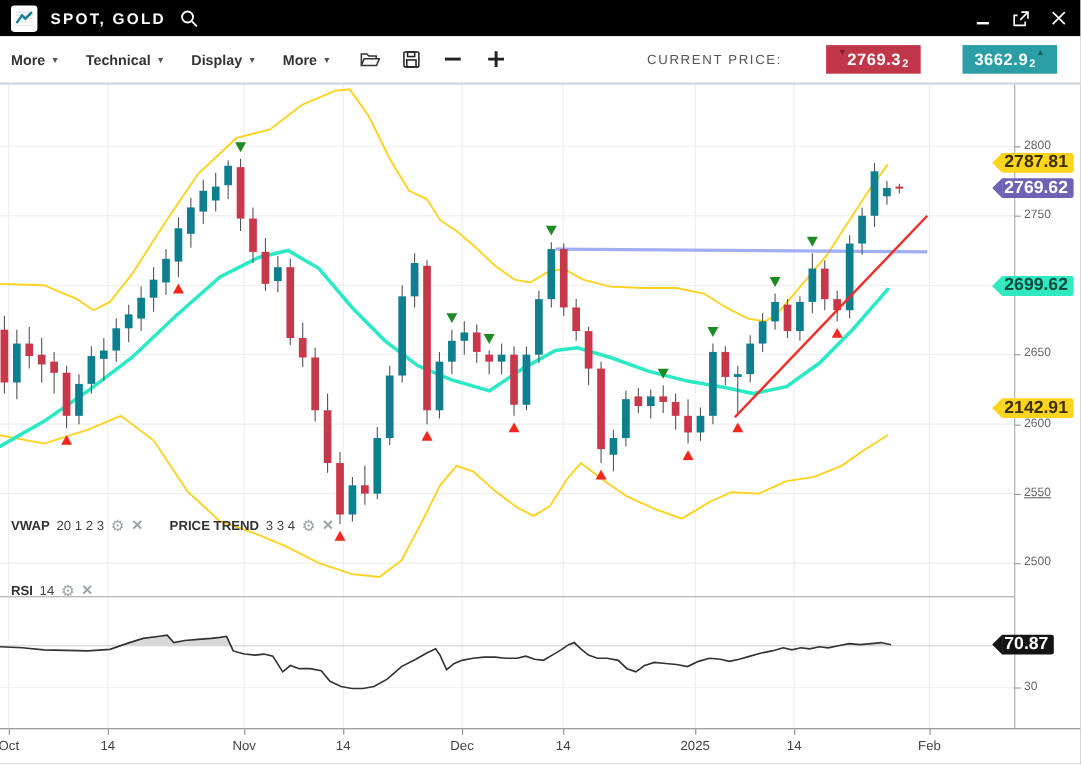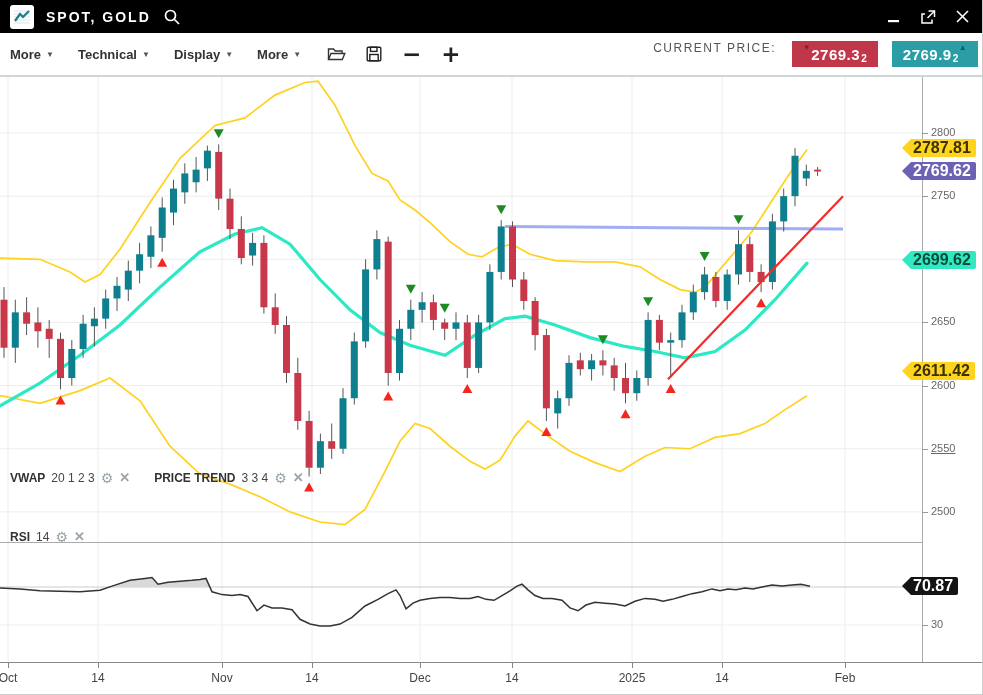--- a/index.html
+++ b/index.html
@@ -15,21 +15,21 @@
   
   .toolbar{position:absolute;left:0;top:33px;width:983px;height:44px;background:#fff;
            border-bottom:2px solid #cfd6d9;display:flex;align-items:center;box-sizing:border-box;}
   .menu{display:flex;align-items:center;margin-left:24px;cursor:pointer;}
   .menu:first-child{margin-left:10px;}
   .menu .mlabel{font-size:13px;font-weight:bold;color:#333;}
   .menu .caret{font-size:8px;color:#555;margin-left:5px;}
   .toolicons{display:flex;align-items:center;gap:20px;margin-left:26px;}
   .toolicon{cursor:pointer;display:flex;align-items:center;}
   .zoombtn{font-size:23px;font-weight:bold;color:#222;line-height:20px;cursor:pointer;font-family:"DejaVu Sans",sans-serif;}
-  .cp-wrap{margin-left:auto;display:flex;margin-right:5px;}
+  .cp-wrap{margin-left:auto;display:flex;align-items:center;margin-right:22px;gap:24px;}
   .cp-label{font-size:12px;color:#555;letter-spacing:1.5px;margin-right:16px;}
   .badge{height:26px;min-width:86px;display:flex;align-items:center;justify-content:center;color:#fff;
          font-size:15px;font-weight:bold;letter-spacing:.5px;padding:0 6px;box-sizing:border-box;}
   .badge .sub{font-size:10px;align-self:flex-end;margin-bottom:3px;margin-left:1px;}
   .badge .arr{font-size:8px;align-self:flex-start;margin-top:2px;}
   .badge-bid{margin-right:14px;}
   
   .divider-main-rsi{position:absolute;left:0;top:542px;width:922px;height:1px;background:#aaa;}
   .right-axis-line{position:absolute;left:922px;top:77px;width:1px;height:585px;background:#aaa;}
   .ytick-dash{position:absolute;width:6px;height:1px;background:#999;left:922px;}
@@ -130,21 +130,21 @@
       <span class="zoombtn">+</span>
     </div>
     <div class="cp-wrap">
       <span class="cp-label">CURRENT PRICE:</span>
       <div class="badge badge-bid" id="bid-badge" style="background: rgb(192, 55, 74);">
         <span class="arr" style="color:#7e1d2b;">▼</span>
         <span>2769.3</span>
           <span class="sub">2</span>
       </div>
       <div class="badge" id="ask-badge" style="background: rgb(42, 157, 165);">
-        <span>2769.9</span>
+        <span>3662.9</span>
           <span class="sub">2</span>
         <span class="arr" style="color:#135c60;">▲</span>
       </div>
     </div>
   </div>
 
   <svg class="chart" id="main-chart" width="922" height="465" viewBox="0 77 922 465" style="top:77px;">
       <line x1="0" x2="922" y1="133" y2="133" stroke="#ededed" stroke-width="1"></line>
       <line x1="0" x2="922" y1="196.14999999999998" y2="196.14999999999998" stroke="#ededed" stroke-width="1"></line>
       <line x1="0" x2="922" y1="259.29999999999995" y2="259.29999999999995" stroke="#ededed" stroke-width="1"></line>
@@ -417,19 +417,19 @@
     <div class="ptag" style="top: 162.37px;">
       <span class="ptag-arrow" style="border-right-color: rgb(107, 98, 180);"></span>
       <span class="ptag-text" style="background: rgb(107, 98, 180); color: rgb(255, 255, 255);">2769.62</span>
     </div>
     <div class="ptag" style="top: 250.78px;">
       <span class="ptag-arrow" style="border-right-color: rgb(48, 233, 192);"></span>
       <span class="ptag-text" style="background: rgb(48, 233, 192); color: rgb(12, 74, 60);">2699.62</span>
     </div>
     <div class="ptag" style="top: 362.177px;">
       <span class="ptag-arrow" style="border-right-color: rgb(255, 212, 31);"></span>
-      <span class="ptag-text" style="background: rgb(255, 212, 31); color: rgb(58, 48, 0);">2611.42</span>
+      <span class="ptag-text" style="background: rgb(255, 212, 31); color: rgb(58, 48, 0);">2142.91</span>
     </div>
     <div class="ptag" style="top: 577.173px;">
       <span class="ptag-arrow" style="border-right-color: rgb(20, 20, 20);"></span>
       <span class="ptag-text" style="background: rgb(20, 20, 20); color: rgb(255, 255, 255);">70.87</span>
     </div>
   </div>
 
 </body></html>

